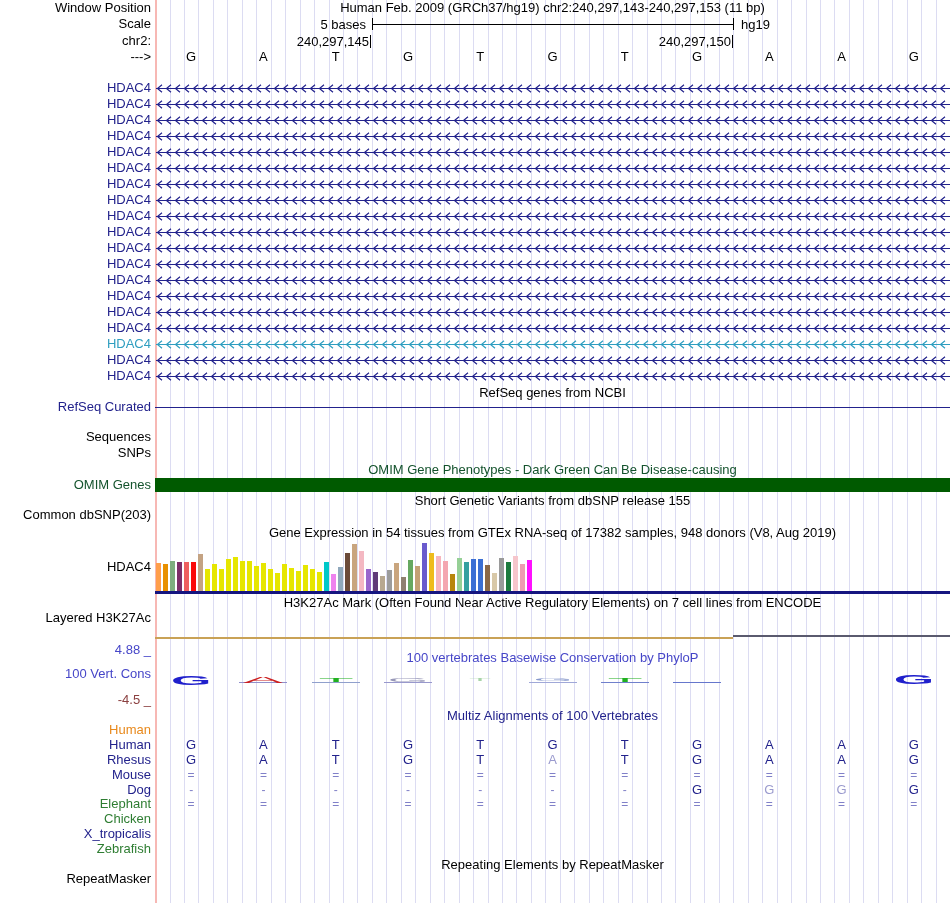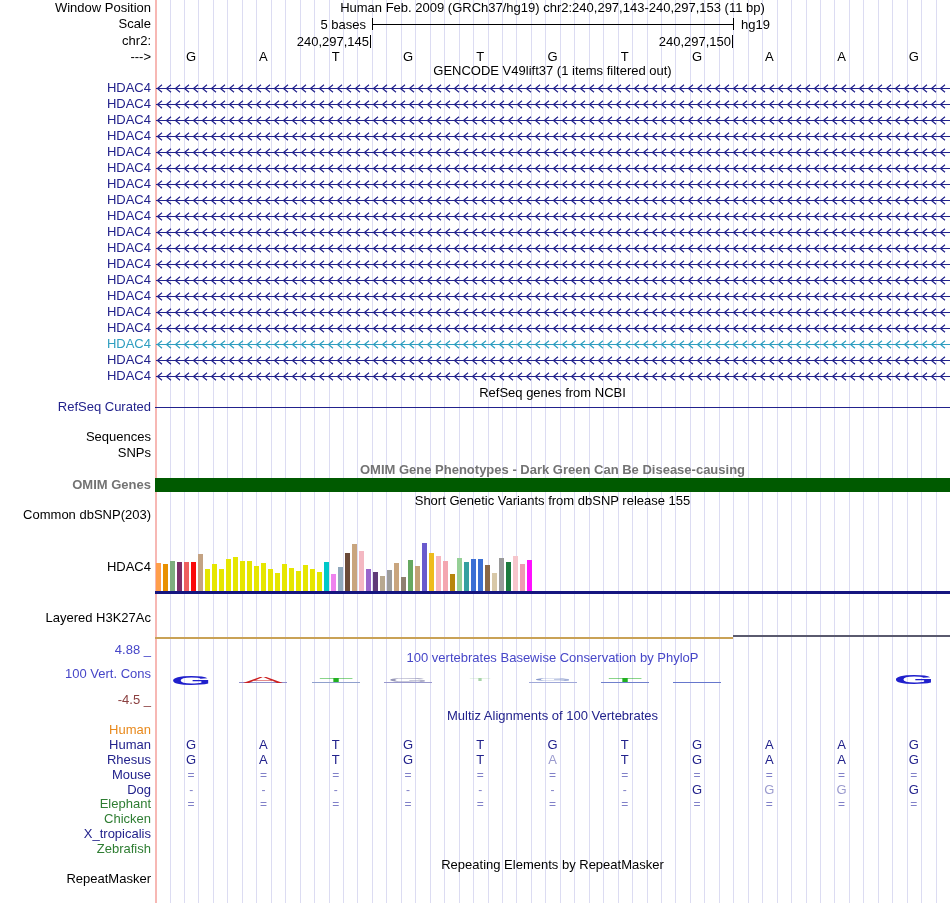--- a/index.html
+++ b/index.html
@@ -6,21 +6,21 @@
   #app{
     position:relative;width:950px;height:903px;overflow:hidden;background:#fff;
     font-family:"Liberation Sans","DejaVu Sans",sans-serif;font-size:13px;color:#000;
   }
   .abs{position:absolute;white-space:nowrap;}
   .lbl{position:absolute;right:799px;text-align:center;white-space:nowrap;line-height:14px;}
   .title{position:absolute;left:155px;width:795px;text-align:center;white-space:nowrap;line-height:14px;}
   .gridline{position:absolute;top:0;width:1px;height:903px;background:#dcdcf2;}
   .pink-line{position:absolute;left:155px;top:0;width:2px;height:903px;background:#f7b8b4;}
   .navy{color:#22228c;}
-  .green{color:#737373;font-weight:bold;}
+  .green{color:#14532d;}
   .phyblue{color:#4646c8;}
   .maroon{color:#8b4040;}
   .hline{position:absolute;height:1px;background:#000;}
   .vtick{position:absolute;width:1px;background:#000;}
   .base-letter{position:absolute;text-align:center;line-height:14px;}
   .gene-label{position:absolute;right:799px;text-align:right;line-height:14px;}
   .omim-bar{position:absolute;left:155px;width:795px;top:478px;height:14px;background:#005a00;}
   .refseq-line{position:absolute;left:155px;width:795px;top:407px;height:1px;background:#22228c;}
   .gtex-baseline{position:absolute;left:155px;width:795px;top:591px;height:3px;background:#151580;}
   .gtex-bar{position:absolute;width:5px;}
@@ -117,21 +117,20 @@
       <div class="base-letter" style="left: 371.955px; width: 72px; top: 50px;">G</div>
       <div class="base-letter" style="left: 444.227px; width: 72px; top: 50px;">T</div>
       <div class="base-letter" style="left: 516.5px; width: 72px; top: 50px;">G</div>
       <div class="base-letter" style="left: 588.773px; width: 72px; top: 50px;">T</div>
       <div class="base-letter" style="left: 661.045px; width: 72px; top: 50px;">G</div>
       <div class="base-letter" style="left: 733.318px; width: 72px; top: 50px;">A</div>
       <div class="base-letter" style="left: 805.591px; width: 72px; top: 50px;">A</div>
       <div class="base-letter" style="left: 877.864px; width: 72px; top: 50px;">G</div>
     </div>
 
-  <div class="title" style="top:64px;">GENCODE V49lift37 (1 items filtered out)</div>
   <div id="gene-rows">
       <div class="gene-label" style="top: 81px; color: rgb(34, 34, 140);">HDAC4</div>
       <svg width="794" height="9" style="position: absolute; left: 156px; top: 83.5px;">
         <path d="M0 4.5 H794 M6 0.8 L1.5 4.5 L6 8.2 M15 0.8 L10.5 4.5 L15 8.2 M24 0.8 L19.5 4.5 L24 8.2 M33 0.8 L28.5 4.5 L33 8.2 M42 0.8 L37.5 4.5 L42 8.2 M51 0.8 L46.5 4.5 L51 8.2 M60 0.8 L55.5 4.5 L60 8.2 M69 0.8 L64.5 4.5 L69 8.2 M78 0.8 L73.5 4.5 L78 8.2 M87 0.8 L82.5 4.5 L87 8.2 M96 0.8 L91.5 4.5 L96 8.2 M105 0.8 L100.5 4.5 L105 8.2 M114 0.8 L109.5 4.5 L114 8.2 M123 0.8 L118.5 4.5 L123 8.2 M132 0.8 L127.5 4.5 L132 8.2 M141 0.8 L136.5 4.5 L141 8.2 M150 0.8 L145.5 4.5 L150 8.2 M159 0.8 L154.5 4.5 L159 8.2 M168 0.8 L163.5 4.5 L168 8.2 M177 0.8 L172.5 4.5 L177 8.2 M186 0.8 L181.5 4.5 L186 8.2 M195 0.8 L190.5 4.5 L195 8.2 M204 0.8 L199.5 4.5 L204 8.2 M213 0.8 L208.5 4.5 L213 8.2 M222 0.8 L217.5 4.5 L222 8.2 M231 0.8 L226.5 4.5 L231 8.2 M240 0.8 L235.5 4.5 L240 8.2 M249 0.8 L244.5 4.5 L249 8.2 M258 0.8 L253.5 4.5 L258 8.2 M267 0.8 L262.5 4.5 L267 8.2 M276 0.8 L271.5 4.5 L276 8.2 M285 0.8 L280.5 4.5 L285 8.2 M294 0.8 L289.5 4.5 L294 8.2 M303 0.8 L298.5 4.5 L303 8.2 M312 0.8 L307.5 4.5 L312 8.2 M321 0.8 L316.5 4.5 L321 8.2 M330 0.8 L325.5 4.5 L330 8.2 M339 0.8 L334.5 4.5 L339 8.2 M348 0.8 L343.5 4.5 L348 8.2 M357 0.8 L352.5 4.5 L357 8.2 M366 0.8 L361.5 4.5 L366 8.2 M375 0.8 L370.5 4.5 L375 8.2 M384 0.8 L379.5 4.5 L384 8.2 M393 0.8 L388.5 4.5 L393 8.2 M402 0.8 L397.5 4.5 L402 8.2 M411 0.8 L406.5 4.5 L411 8.2 M420 0.8 L415.5 4.5 L420 8.2 M429 0.8 L424.5 4.5 L429 8.2 M438 0.8 L433.5 4.5 L438 8.2 M447 0.8 L442.5 4.5 L447 8.2 M456 0.8 L451.5 4.5 L456 8.2 M465 0.8 L460.5 4.5 L465 8.2 M474 0.8 L469.5 4.5 L474 8.2 M483 0.8 L478.5 4.5 L483 8.2 M492 0.8 L487.5 4.5 L492 8.2 M501 0.8 L496.5 4.5 L501 8.2 M510 0.8 L505.5 4.5 L510 8.2 M519 0.8 L514.5 4.5 L519 8.2 M528 0.8 L523.5 4.5 L528 8.2 M537 0.8 L532.5 4.5 L537 8.2 M546 0.8 L541.5 4.5 L546 8.2 M555 0.8 L550.5 4.5 L555 8.2 M564 0.8 L559.5 4.5 L564 8.2 M573 0.8 L568.5 4.5 L573 8.2 M582 0.8 L577.5 4.5 L582 8.2 M591 0.8 L586.5 4.5 L591 8.2 M600 0.8 L595.5 4.5 L600 8.2 M609 0.8 L604.5 4.5 L609 8.2 M618 0.8 L613.5 4.5 L618 8.2 M627 0.8 L622.5 4.5 L627 8.2 M636 0.8 L631.5 4.5 L636 8.2 M645 0.8 L640.5 4.5 L645 8.2 M654 0.8 L649.5 4.5 L654 8.2 M663 0.8 L658.5 4.5 L663 8.2 M672 0.8 L667.5 4.5 L672 8.2 M681 0.8 L676.5 4.5 L681 8.2 M690 0.8 L685.5 4.5 L690 8.2 M699 0.8 L694.5 4.5 L699 8.2 M708 0.8 L703.5 4.5 L708 8.2 M717 0.8 L712.5 4.5 L717 8.2 M726 0.8 L721.5 4.5 L726 8.2 M735 0.8 L730.5 4.5 L735 8.2 M744 0.8 L739.5 4.5 L744 8.2 M753 0.8 L748.5 4.5 L753 8.2 M762 0.8 L757.5 4.5 L762 8.2 M771 0.8 L766.5 4.5 L771 8.2 M780 0.8 L775.5 4.5 L780 8.2 M789 0.8 L784.5 4.5 L789 8.2" stroke="#22228c" stroke-width="1.2" fill="none"></path>
       </svg>
       <div class="gene-label" style="top: 97px; color: rgb(34, 34, 140);">HDAC4</div>
       <svg width="794" height="9" style="position: absolute; left: 156px; top: 99.5px;">
         <path d="M0 4.5 H794 M6 0.8 L1.5 4.5 L6 8.2 M15 0.8 L10.5 4.5 L15 8.2 M24 0.8 L19.5 4.5 L24 8.2 M33 0.8 L28.5 4.5 L33 8.2 M42 0.8 L37.5 4.5 L42 8.2 M51 0.8 L46.5 4.5 L51 8.2 M60 0.8 L55.5 4.5 L60 8.2 M69 0.8 L64.5 4.5 L69 8.2 M78 0.8 L73.5 4.5 L78 8.2 M87 0.8 L82.5 4.5 L87 8.2 M96 0.8 L91.5 4.5 L96 8.2 M105 0.8 L100.5 4.5 L105 8.2 M114 0.8 L109.5 4.5 L114 8.2 M123 0.8 L118.5 4.5 L123 8.2 M132 0.8 L127.5 4.5 L132 8.2 M141 0.8 L136.5 4.5 L141 8.2 M150 0.8 L145.5 4.5 L150 8.2 M159 0.8 L154.5 4.5 L159 8.2 M168 0.8 L163.5 4.5 L168 8.2 M177 0.8 L172.5 4.5 L177 8.2 M186 0.8 L181.5 4.5 L186 8.2 M195 0.8 L190.5 4.5 L195 8.2 M204 0.8 L199.5 4.5 L204 8.2 M213 0.8 L208.5 4.5 L213 8.2 M222 0.8 L217.5 4.5 L222 8.2 M231 0.8 L226.5 4.5 L231 8.2 M240 0.8 L235.5 4.5 L240 8.2 M249 0.8 L244.5 4.5 L249 8.2 M258 0.8 L253.5 4.5 L258 8.2 M267 0.8 L262.5 4.5 L267 8.2 M276 0.8 L271.5 4.5 L276 8.2 M285 0.8 L280.5 4.5 L285 8.2 M294 0.8 L289.5 4.5 L294 8.2 M303 0.8 L298.5 4.5 L303 8.2 M312 0.8 L307.5 4.5 L312 8.2 M321 0.8 L316.5 4.5 L321 8.2 M330 0.8 L325.5 4.5 L330 8.2 M339 0.8 L334.5 4.5 L339 8.2 M348 0.8 L343.5 4.5 L348 8.2 M357 0.8 L352.5 4.5 L357 8.2 M366 0.8 L361.5 4.5 L366 8.2 M375 0.8 L370.5 4.5 L375 8.2 M384 0.8 L379.5 4.5 L384 8.2 M393 0.8 L388.5 4.5 L393 8.2 M402 0.8 L397.5 4.5 L402 8.2 M411 0.8 L406.5 4.5 L411 8.2 M420 0.8 L415.5 4.5 L420 8.2 M429 0.8 L424.5 4.5 L429 8.2 M438 0.8 L433.5 4.5 L438 8.2 M447 0.8 L442.5 4.5 L447 8.2 M456 0.8 L451.5 4.5 L456 8.2 M465 0.8 L460.5 4.5 L465 8.2 M474 0.8 L469.5 4.5 L474 8.2 M483 0.8 L478.5 4.5 L483 8.2 M492 0.8 L487.5 4.5 L492 8.2 M501 0.8 L496.5 4.5 L501 8.2 M510 0.8 L505.5 4.5 L510 8.2 M519 0.8 L514.5 4.5 L519 8.2 M528 0.8 L523.5 4.5 L528 8.2 M537 0.8 L532.5 4.5 L537 8.2 M546 0.8 L541.5 4.5 L546 8.2 M555 0.8 L550.5 4.5 L555 8.2 M564 0.8 L559.5 4.5 L564 8.2 M573 0.8 L568.5 4.5 L573 8.2 M582 0.8 L577.5 4.5 L582 8.2 M591 0.8 L586.5 4.5 L591 8.2 M600 0.8 L595.5 4.5 L600 8.2 M609 0.8 L604.5 4.5 L609 8.2 M618 0.8 L613.5 4.5 L618 8.2 M627 0.8 L622.5 4.5 L627 8.2 M636 0.8 L631.5 4.5 L636 8.2 M645 0.8 L640.5 4.5 L645 8.2 M654 0.8 L649.5 4.5 L654 8.2 M663 0.8 L658.5 4.5 L663 8.2 M672 0.8 L667.5 4.5 L672 8.2 M681 0.8 L676.5 4.5 L681 8.2 M690 0.8 L685.5 4.5 L690 8.2 M699 0.8 L694.5 4.5 L699 8.2 M708 0.8 L703.5 4.5 L708 8.2 M717 0.8 L712.5 4.5 L717 8.2 M726 0.8 L721.5 4.5 L726 8.2 M735 0.8 L730.5 4.5 L735 8.2 M744 0.8 L739.5 4.5 L744 8.2 M753 0.8 L748.5 4.5 L753 8.2 M762 0.8 L757.5 4.5 L762 8.2 M771 0.8 L766.5 4.5 L771 8.2 M780 0.8 L775.5 4.5 L780 8.2 M789 0.8 L784.5 4.5 L789 8.2" stroke="#22228c" stroke-width="1.2" fill="none"></path>
       </svg>
       <div class="gene-label" style="top: 113px; color: rgb(34, 34, 140);">HDAC4</div>
@@ -211,20 +210,21 @@
   <div class="lbl" style="top:430px;">Sequences</div>
   <div class="lbl" style="top:446px;">SNPs</div>
 
   <div class="title green" style="top:463px;">OMIM Gene Phenotypes - Dark Green Can Be Disease-causing</div>
   <div class="lbl green" style="top:478px;">OMIM Genes</div>
   <div class="omim-bar"></div>
 
   <div class="title" style="top:494px;">Short Genetic Variants from dbSNP release 155</div>
   <div class="lbl" style="top:508px;">Common dbSNP(203)</div>
 
+  <div class="title" style="top:526px;">Gene Expression in 54 tissues from GTEx RNA-seq of 17382 samples, 948 donors (V8, Aug 2019)</div>
   <div class="lbl" style="top:560px;">HDAC4</div>
   <div id="gtex-bars">
       <div class="gtex-bar" style="left: 156px; top: 563px; height: 28px; background: rgb(255, 158, 74);"></div>
       <div class="gtex-bar" style="left: 163px; top: 564px; height: 27px; background: rgb(232, 144, 0);"></div>
       <div class="gtex-bar" style="left: 170px; top: 561px; height: 30px; background: rgb(127, 174, 127);"></div>
       <div class="gtex-bar" style="left: 177px; top: 562px; height: 29px; background: rgb(125, 46, 104);"></div>
       <div class="gtex-bar" style="left: 184px; top: 562px; height: 29px; background: rgb(238, 95, 95);"></div>
       <div class="gtex-bar" style="left: 191px; top: 562px; height: 29px; background: rgb(250, 10, 10);"></div>
       <div class="gtex-bar" style="left: 198px; top: 554px; height: 37px; background: rgb(196, 163, 131);"></div>
       <div class="gtex-bar" style="left: 205px; top: 569px; height: 22px; background: rgb(230, 230, 0);"></div>
@@ -270,20 +270,21 @@
       <div class="gtex-bar" style="left: 485px; top: 565px; height: 26px; background: rgb(138, 104, 72);"></div>
       <div class="gtex-bar" style="left: 492px; top: 573px; height: 18px; background: rgb(216, 200, 168);"></div>
       <div class="gtex-bar" style="left: 499px; top: 558px; height: 33px; background: rgb(154, 154, 154);"></div>
       <div class="gtex-bar" style="left: 506px; top: 562px; height: 29px; background: rgb(29, 122, 62);"></div>
       <div class="gtex-bar" style="left: 513px; top: 556px; height: 35px; background: rgb(246, 198, 204);"></div>
       <div class="gtex-bar" style="left: 520px; top: 564px; height: 27px; background: rgb(238, 157, 176);"></div>
       <div class="gtex-bar" style="left: 527px; top: 560px; height: 31px; background: rgb(255, 16, 255);"></div>
     </div>
   <div class="gtex-baseline"></div>
 
+  <div class="title" style="top:596px;">H3K27Ac Mark (Often Found Near Active Regulatory Elements) on 7 cell lines from ENCODE</div>
   <div class="lbl" style="top:611px;">Layered H3K27Ac</div>
   <div class="h3k-tan"></div>
   <div class="h3k-slate"></div>
 
   <div class="title phyblue" style="top:651px;">100 vertebrates Basewise Conservation by PhyloP</div>
   <div class="lbl phyblue" style="top:643px;">4.88 _</div>
   <div class="lbl phyblue" style="top:667px;">100 Vert. Cons</div>
   <div class="lbl maroon" style="top:693px;">-4.5 _</div>
   <div id="phylop-glyphs">
       <div class="glyph" style="left: 191.136px; top: 680px; font-size: 52px; line-height: 52px; color: rgb(32, 32, 204); font-weight: bold; transform: translate(-50%, -50%) scale(1, 0.26);">G</div>

